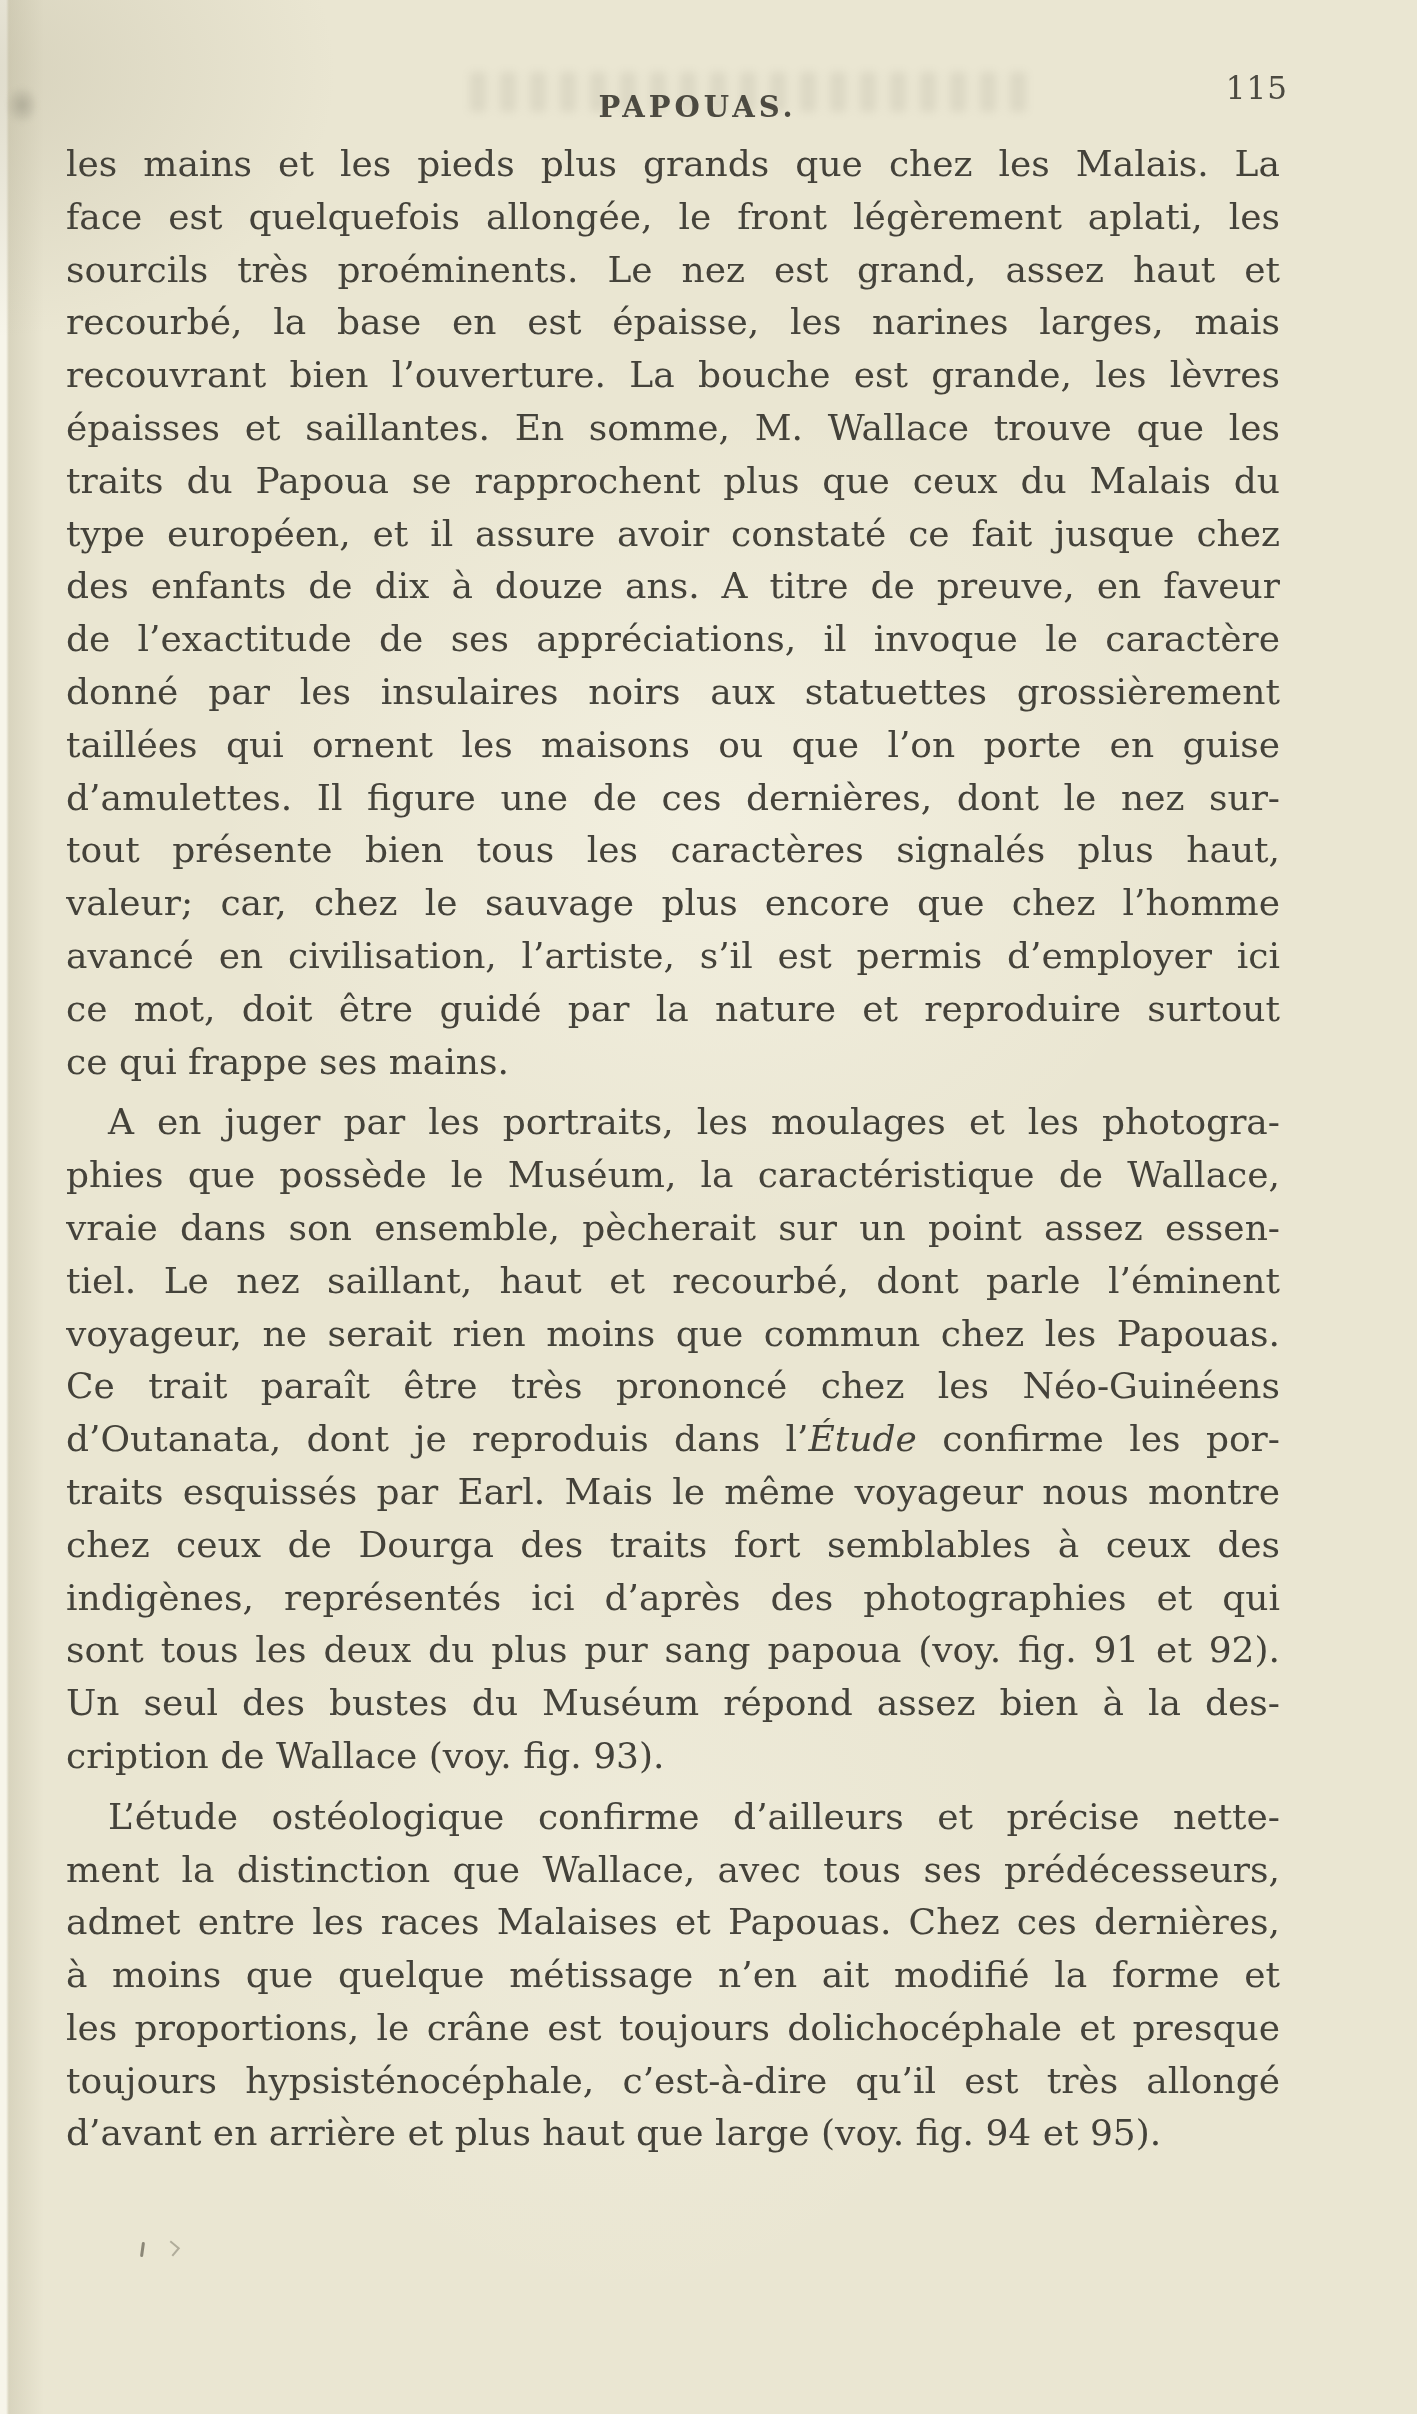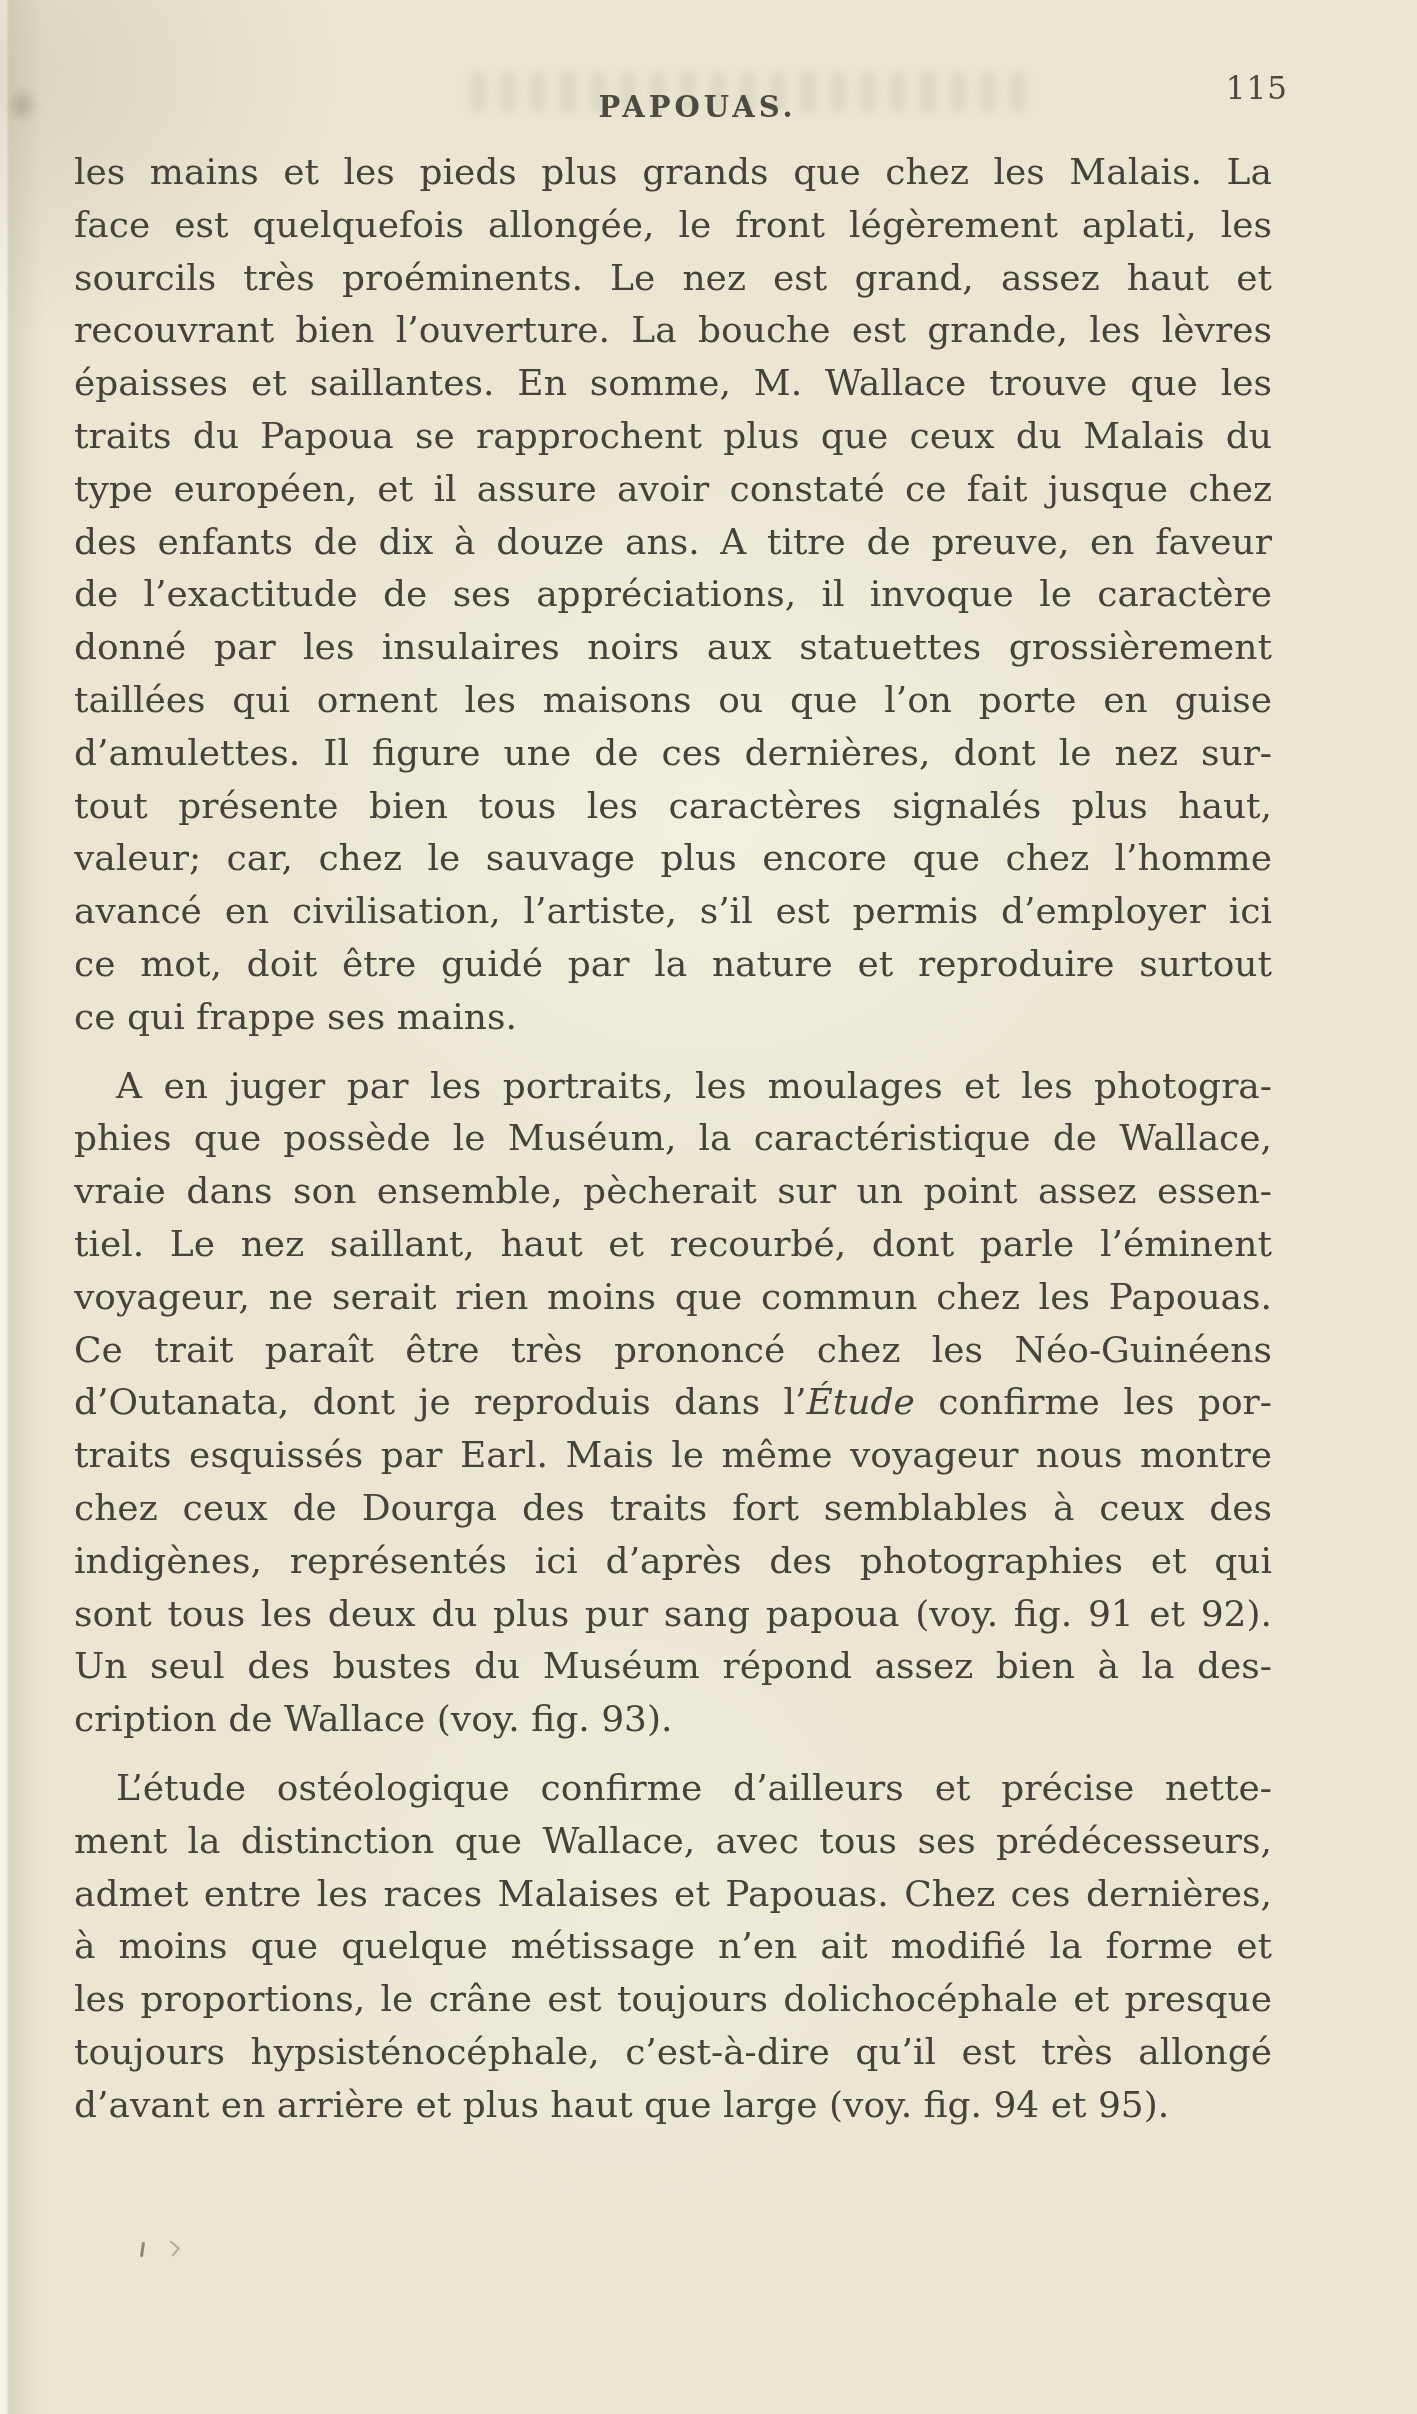--- a/index.html
+++ b/index.html
@@ -32,21 +32,21 @@
   }
   .ghost-bleed{
     position:absolute;left:470px;top:72px;width:560px;height:40px;
     opacity:.13;filter:blur(5px);
     background:repeating-linear-gradient(90deg,#7d7a68 0 16px,transparent 16px 30px);
   }
   .page-body{
     position:absolute;left:58px;top:130px;width:1230px;
     font-size:36px;line-height:52.8px;
   }
-  .paragraph{margin:16px;}
+  .paragraph{margin:8px;}
   .line{
     height:52.8px;overflow:hidden;
     text-align:justify;text-align-last:justify;text-justify:inter-word;
     white-space:normal;
   }
   .line.indent{text-indent:42px;}
   .line.last{text-align-last:left;}
   .smudge{
     position:absolute;left:6px;top:86px;width:32px;height:38px;border-radius:50%;
     background:radial-gradient(closest-side, rgba(148,145,128,.55), rgba(148,145,128,0));
@@ -73,20 +73,21 @@
   <div class="running-header">
     <span class="running-title">PAPOUAS.</span>
     <span class="page-number">115</span>
   </div>
 
   <div class="page-body">
       <div class="paragraph">
         <div class="line"><span>les mains et les pieds plus grands que chez les Malais. La</span></div>
         <div class="line"><span>face est quelquefois allongée, le front légèrement aplati, les</span></div>
         <div class="line"><span>sourcils très proéminents. Le nez est grand, assez haut et</span></div>
+        <div class="line"><span>recourbé, la base en est épaisse, les narines larges, mais</span></div>
         <div class="line"><span>recouvrant bien l’ouverture. La bouche est grande, les lèvres</span></div>
         <div class="line"><span>épaisses et saillantes. En somme, M. Wallace trouve que les</span></div>
         <div class="line"><span>traits du Papoua se rapprochent plus que ceux du Malais du</span></div>
         <div class="line"><span>type européen, et il assure avoir constaté ce fait jusque chez</span></div>
         <div class="line"><span>des enfants de dix à douze ans. A titre de preuve, en faveur</span></div>
         <div class="line"><span>de l’exactitude de ses appréciations, il invoque le caractère</span></div>
         <div class="line"><span>donné par les insulaires noirs aux statuettes grossièrement</span></div>
         <div class="line"><span>taillées qui ornent les maisons ou que l’on porte en guise</span></div>
         <div class="line"><span>d’amulettes. Il figure une de ces dernières, dont le nez sur-</span></div>
         <div class="line"><span>tout présente bien tous les caractères signalés plus haut,</span></div>

